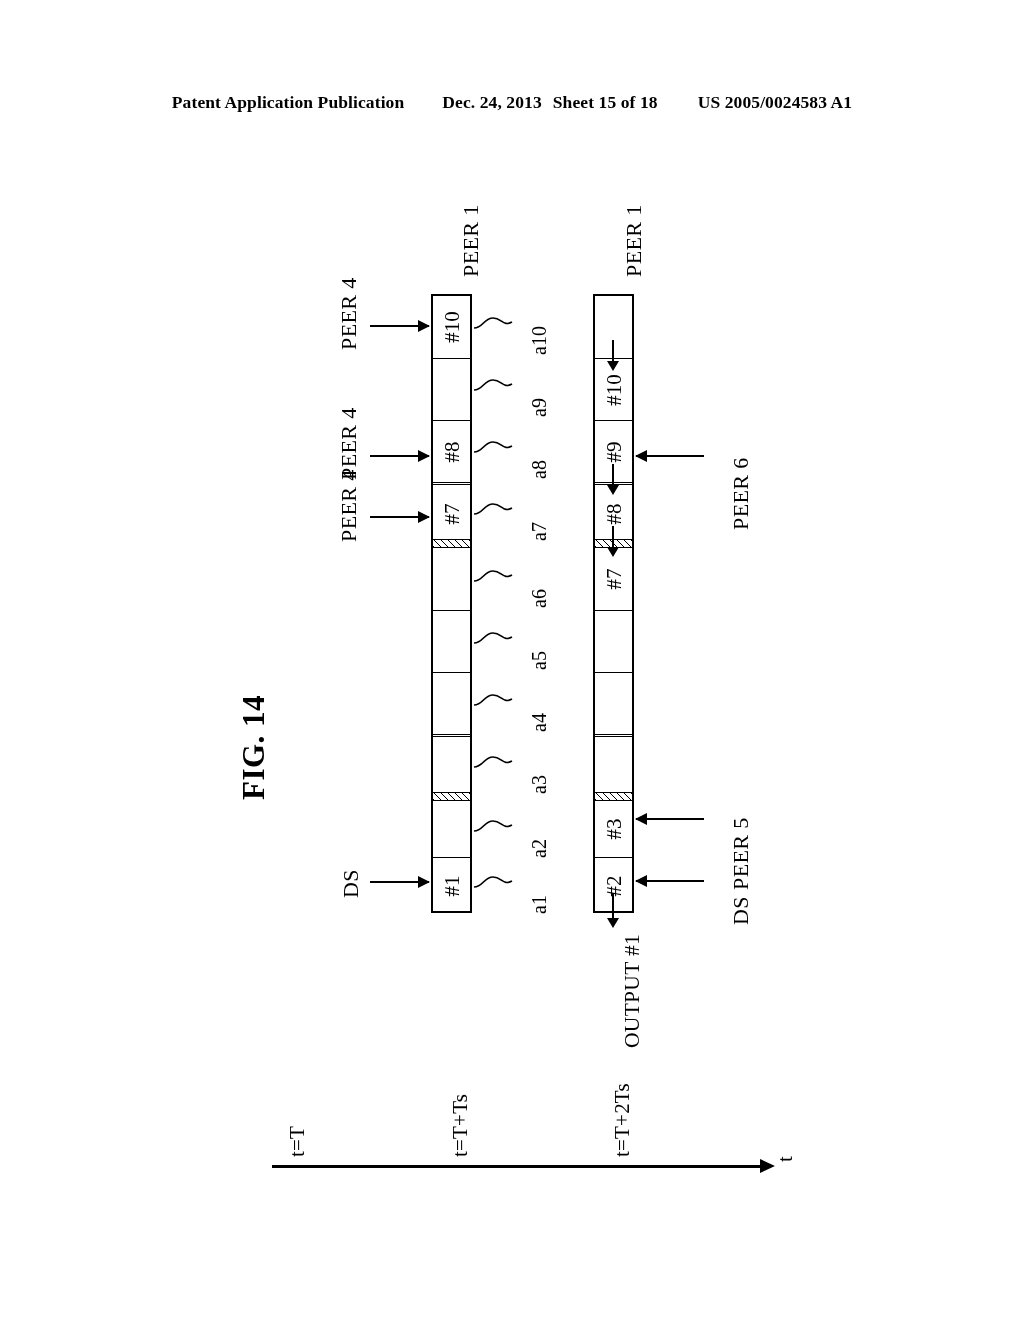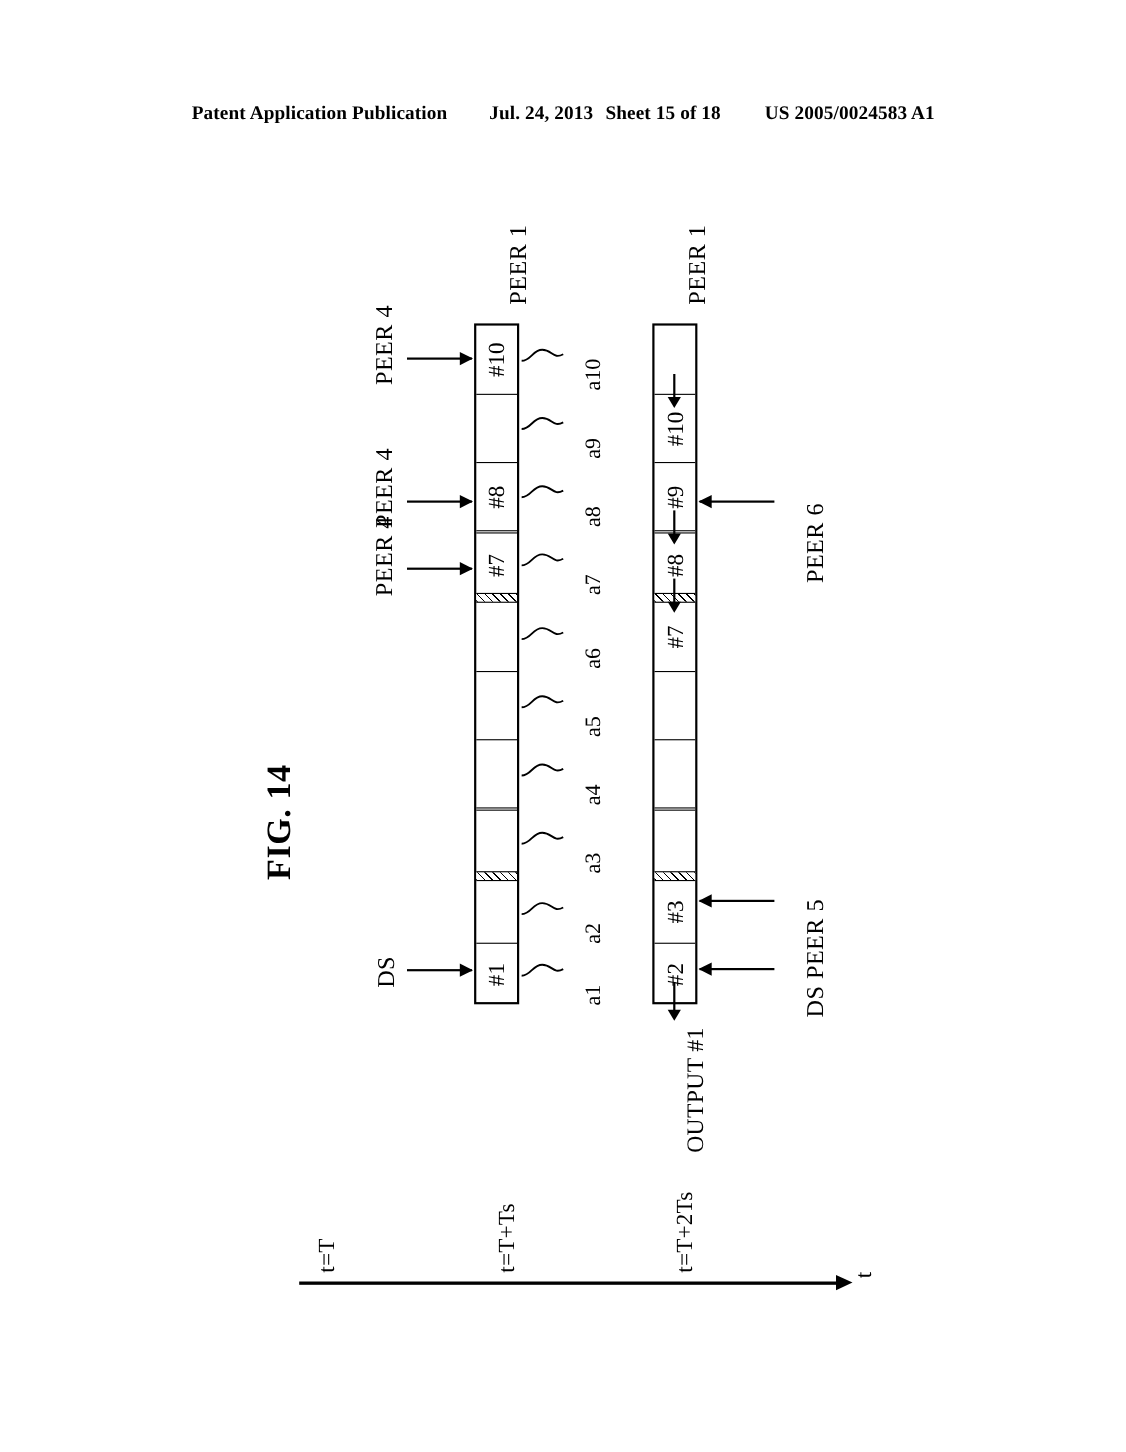--- a/index.html
+++ b/index.html
@@ -102,21 +102,21 @@
     border-bottom:7px solid transparent;
   }
 </style>
 </head>
 <body>
 
 <div class="page">
 
   <div class="hdr">
     <span class="g1">Patent Application Publication</span>
-    <span class="g2"><span>Jul. 24, 2013</span><span class="sub">Sheet 15 of 18</span></span>
+    <span class="g2"><span>Dec. 24, 2013</span><span class="sub">Sheet 15 of 18</span></span>
     <span class="g3">US 2005/0024583 A1</span>
   </div>
 
   <div class="stage">
 
     <div class="rt figlabel" style="left:238px;top:800px;">FIG. 14</div>
 
     <div class="rt peerlbl" style="left:460px;top:277px;">PEER 1</div>
 
     <div class="bar" id="upperBar" style="left:431px;top:294px;width:41px;height:619px;">

